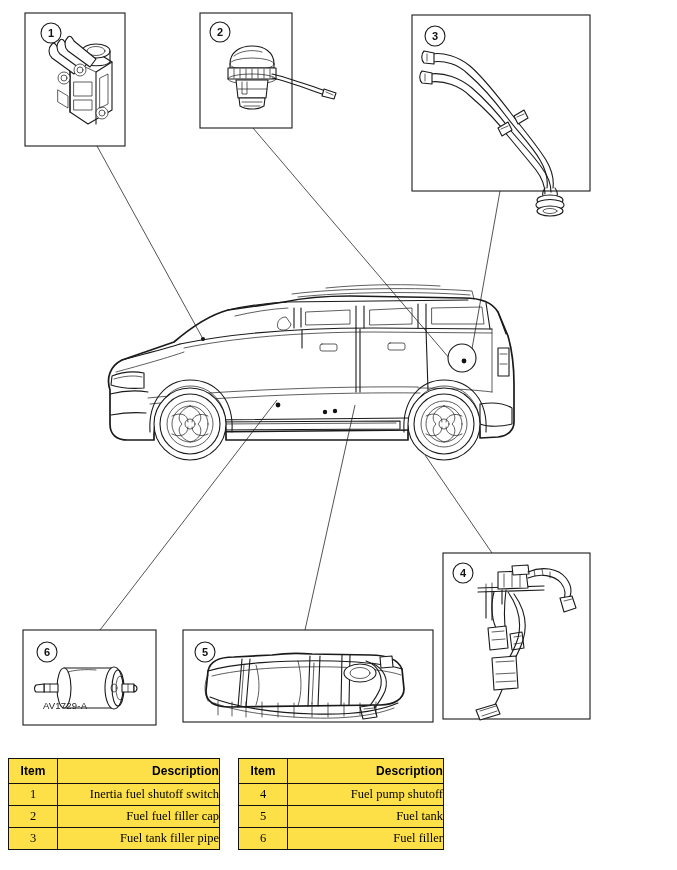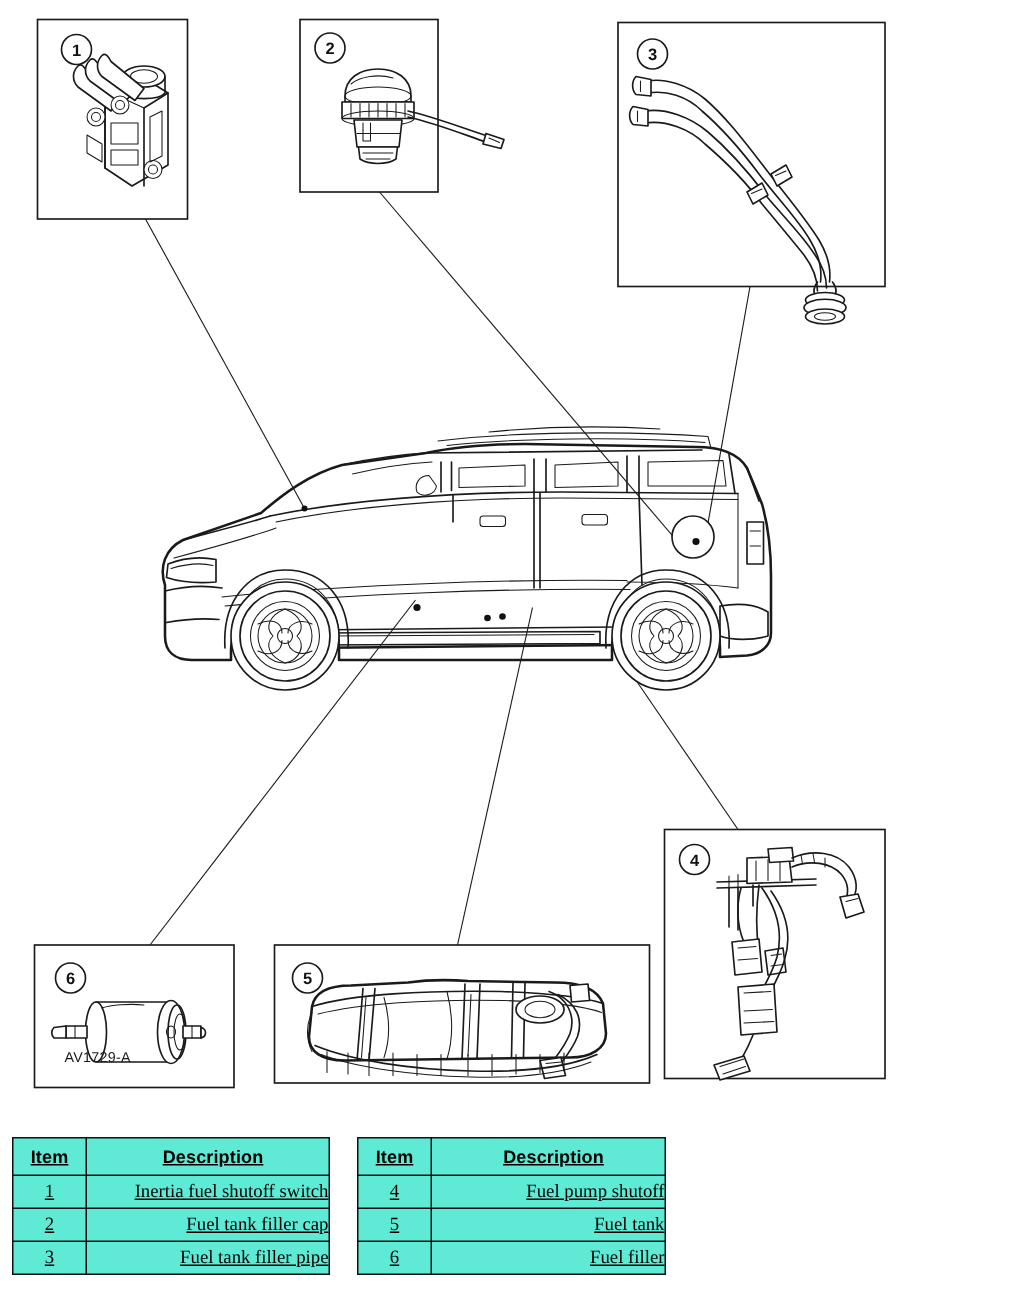--- a/index.html
+++ b/index.html
@@ -38,22 +38,21 @@
     font-size: 9.5px;
     letter-spacing: 0.2px;
     color: #1a1a1a;
     white-space: nowrap;
     margin-left: 36px;
   }
   .parts-table {
     position: absolute;
     border-collapse: collapse;
     table-layout: fixed;
-    background: #5eead4;
-    text-decoration: underline;
+    background: #fde047;
   }
   .parts-table.left-table {
     left: 8px;
     top: 758px;
     width: 212px;
   }
   .parts-table.right-table {
     left: 238px;
     top: 758px;
     width: 206px;
@@ -71,21 +70,21 @@
     letter-spacing: 0.1px;
     height: 24px;
   }
   .parts-table td {
     font-family: "Liberation Serif", serif;
     font-size: 12.5px;
   }
   .col-item { width: 44px; text-align: center; }
   .col-desc { text-align: right; }
   .parts-table th.col-item { text-align: center; padding: 0 2px; }
-  .parts-table th.col-desc { text-align: center; padding-left: 7px; margin-top: 32px; }
+  .parts-table th.col-desc { text-align: right; padding-left: 7px; margin-top: 32px; }
   .parts-table td.col-desc { padding-left: 7px; }
 </style>
 </head>
 <body>
 
 <div id="diagram-stage">
 
   <svg id="artwork" viewBox="0 0 677 740" xmlns="http://www.w3.org/2000/svg">
     <defs>
       <style>
@@ -486,21 +485,21 @@
         <th class="col-desc">Description</th>
       </tr>
     </thead>
     <tbody>
       <tr>
         <td class="col-item">1</td>
         <td class="col-desc">Inertia fuel shutoff switch</td>
       </tr>
       <tr>
         <td class="col-item">2</td>
-        <td class="col-desc">Fuel tank filler cap</td>
+        <td class="col-desc">Fuel fuel filler cap</td>
       </tr>
       <tr>
         <td class="col-item">3</td>
         <td class="col-desc">Fuel tank filler pipe</td>
       </tr>
     </tbody>
   </table>
 
   <table class="parts-table right-table">
     <thead>

